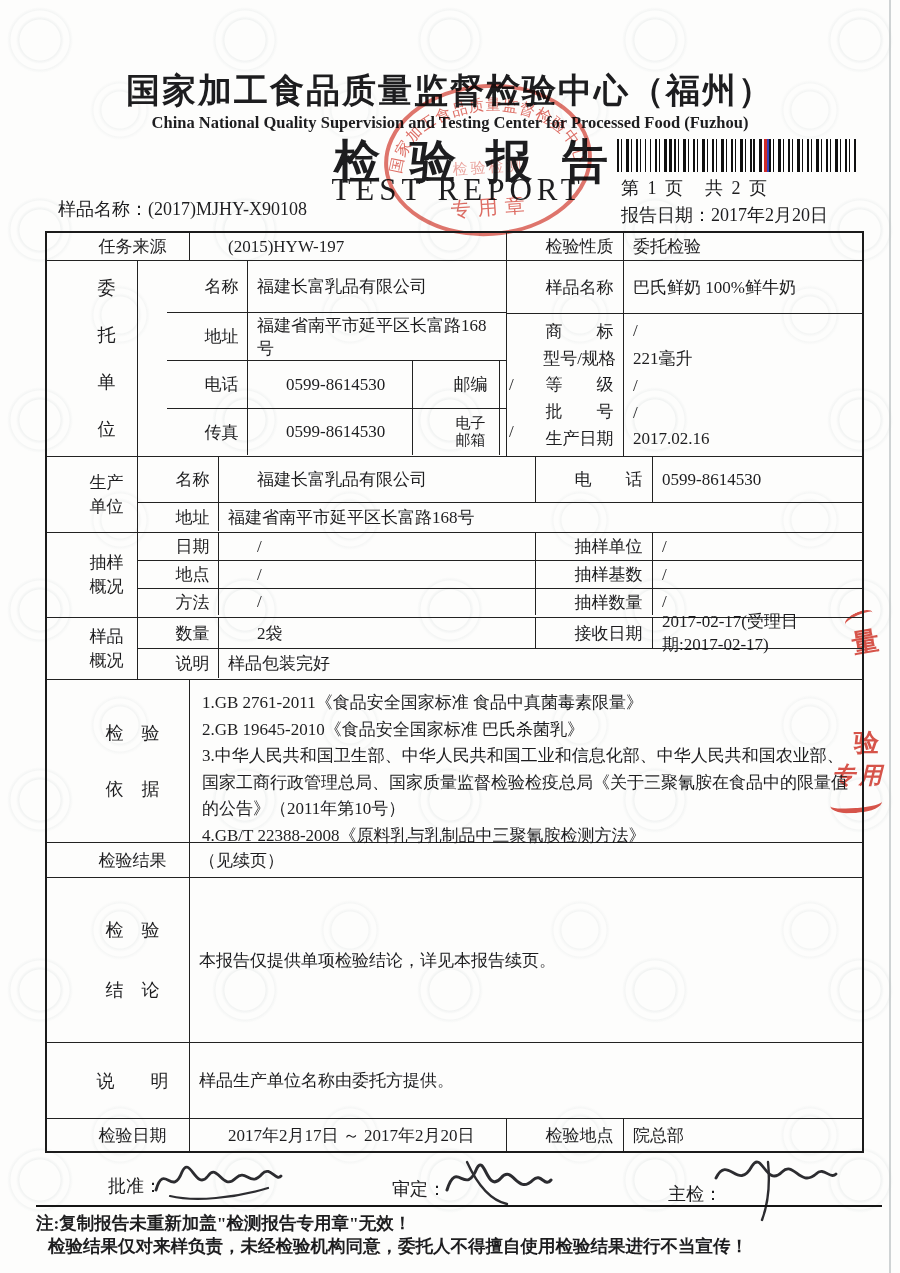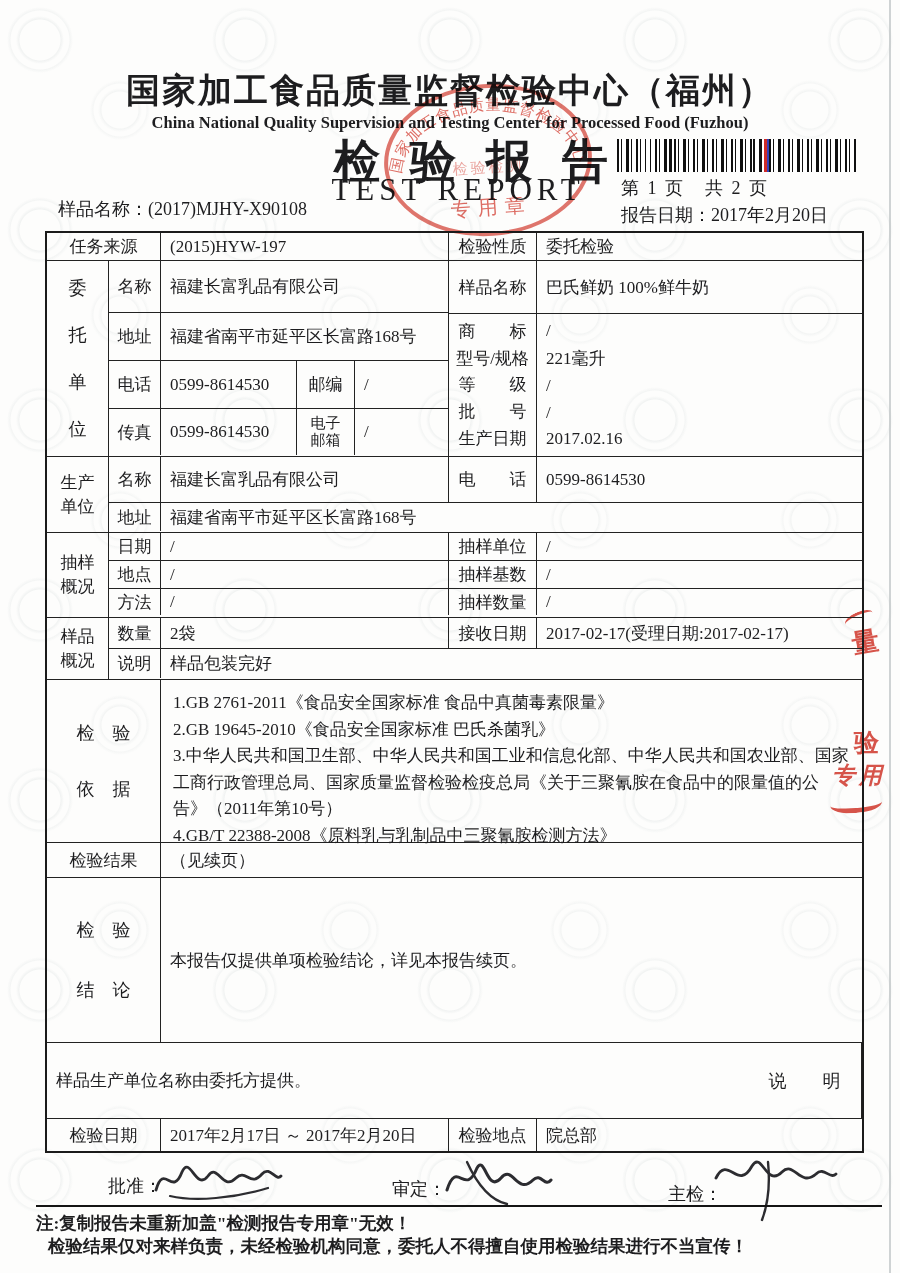--- a/index.html
+++ b/index.html
@@ -35,21 +35,21 @@
   .es-m{position:absolute;top:128px;left:24px;font-size:25px;font-weight:bold;}
   .es-b{position:absolute;top:162px;left:2px;font-size:23px;font-weight:bold;letter-spacing:4px;white-space:nowrap;font-style:italic;}
   .es-arc{position:absolute;top:196px;left:0px;width:52px;height:14px;border-bottom:5px solid #d0372c;border-radius:48%;transform:rotate(-5deg);}
 
   
   .doc-table{position:absolute;left:45px;top:231px;width:815px;border:2.2px solid #1b1b1b;background:transparent;font-size:17px;}
   .tr{display:flex;box-sizing:border-box;}
   .col{display:flex;flex-direction:column;box-sizing:border-box;}
   .cell{display:flex;align-items:center;box-sizing:border-box;min-width:0;}
   .bb{border-bottom:1.6px solid #222;}
-  .br{border-right:1.6px solid #222;}
+  .br{border-right:1.6px solid #222;margin-left:29px;}
   .lab{justify-content:center;text-align:center;white-space:pre-line;}
   .val{padding:0 9px;}
   .w114{width:114px;flex:none}.w62{width:62px;flex:none}.w52{width:52px;flex:none}
   .w288{width:288px;flex:none}.w88{width:88px;flex:none}.w136{width:136px;flex:none}
   .w58{width:58px;flex:none}.w340{width:340px;flex:none}
   .fx{flex:1 1 auto;}
   .vlab4{line-height:47px;font-size:18px;}
   .vlab2{line-height:24px;}
   .lab2big{line-height:56px;font-size:18px;}
   .small{font-size:15px;line-height:17px;}
@@ -235,22 +235,22 @@
     <div class="cell val fx">（见续页）</div>
   </div>
 
   <div class="tr bb" style="height:165px">
     <div class="cell lab br w114" style="line-height:60px;font-size:18px">检　验
 结　论</div>
     <div class="cell val fx" style="align-items:center">本报告仅提供单项检验结论，详见本报告续页。</div>
   </div>
 
   <div class="tr bb" style="height:76px">
+    <div class="cell lab br w114" style="font-size:18px">说　　明</div>
     <div class="cell val fx">样品生产单位名称由委托方提供。</div>
-    <div class="cell lab br w114" style="font-size:18px">说　　明</div>
   </div>
 
   <div class="tr" style="height:32px">
     <div class="cell lab br w114">检验日期</div>
     <div class="cell val br w288">2017年2月17日 ～ 2017年2月20日</div>
     <div class="cell lab br w88">检验地点</div>
     <div class="cell val fx">院总部</div>
   </div>
 </div>
 

